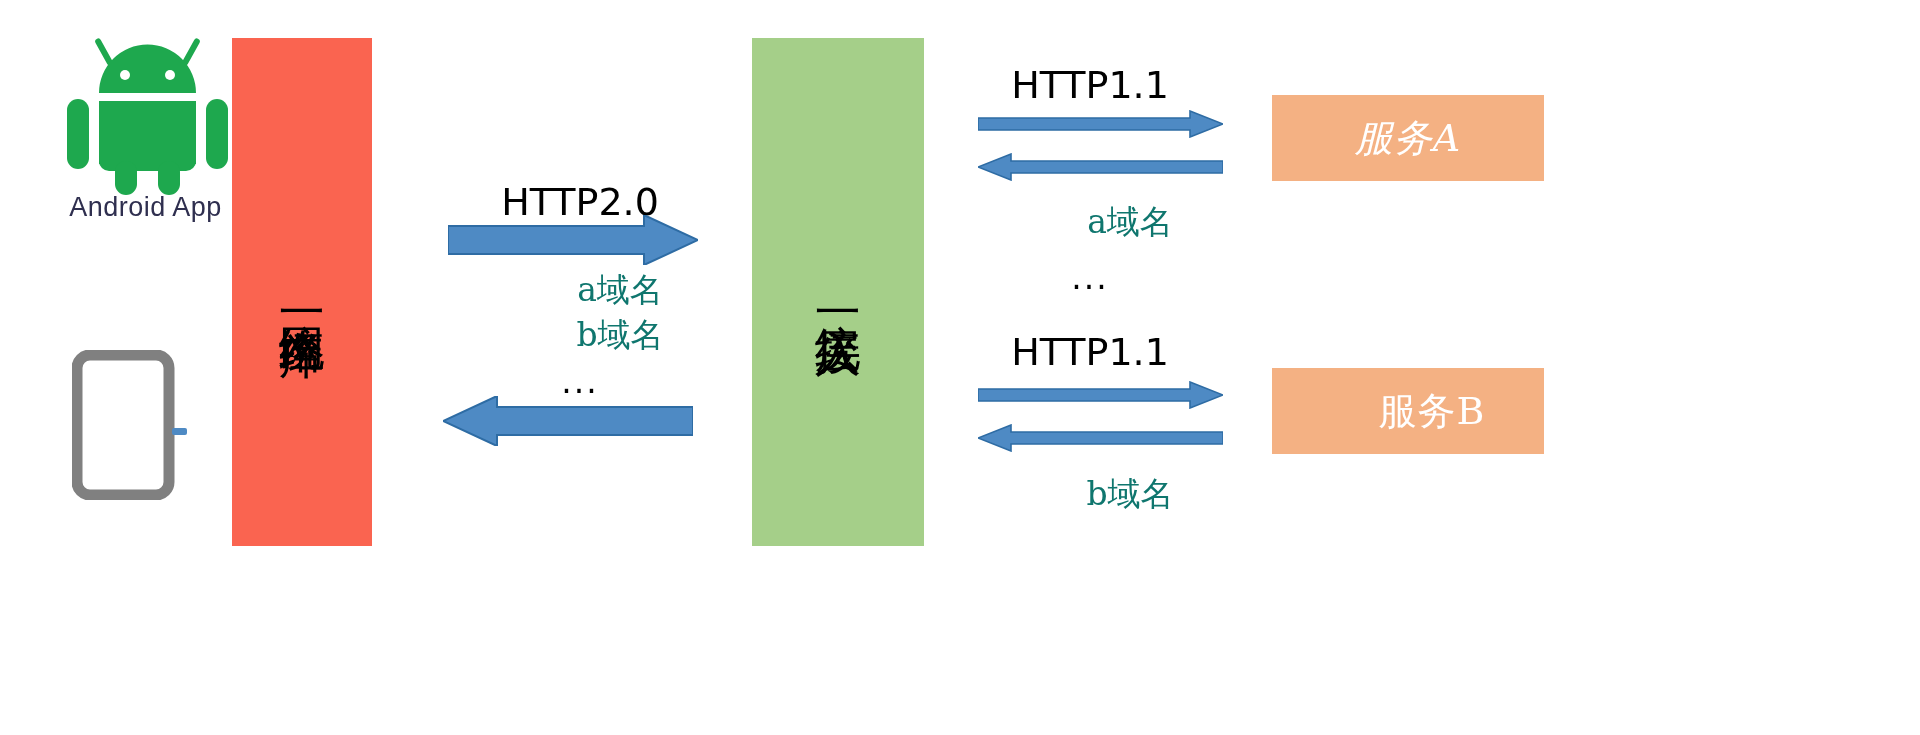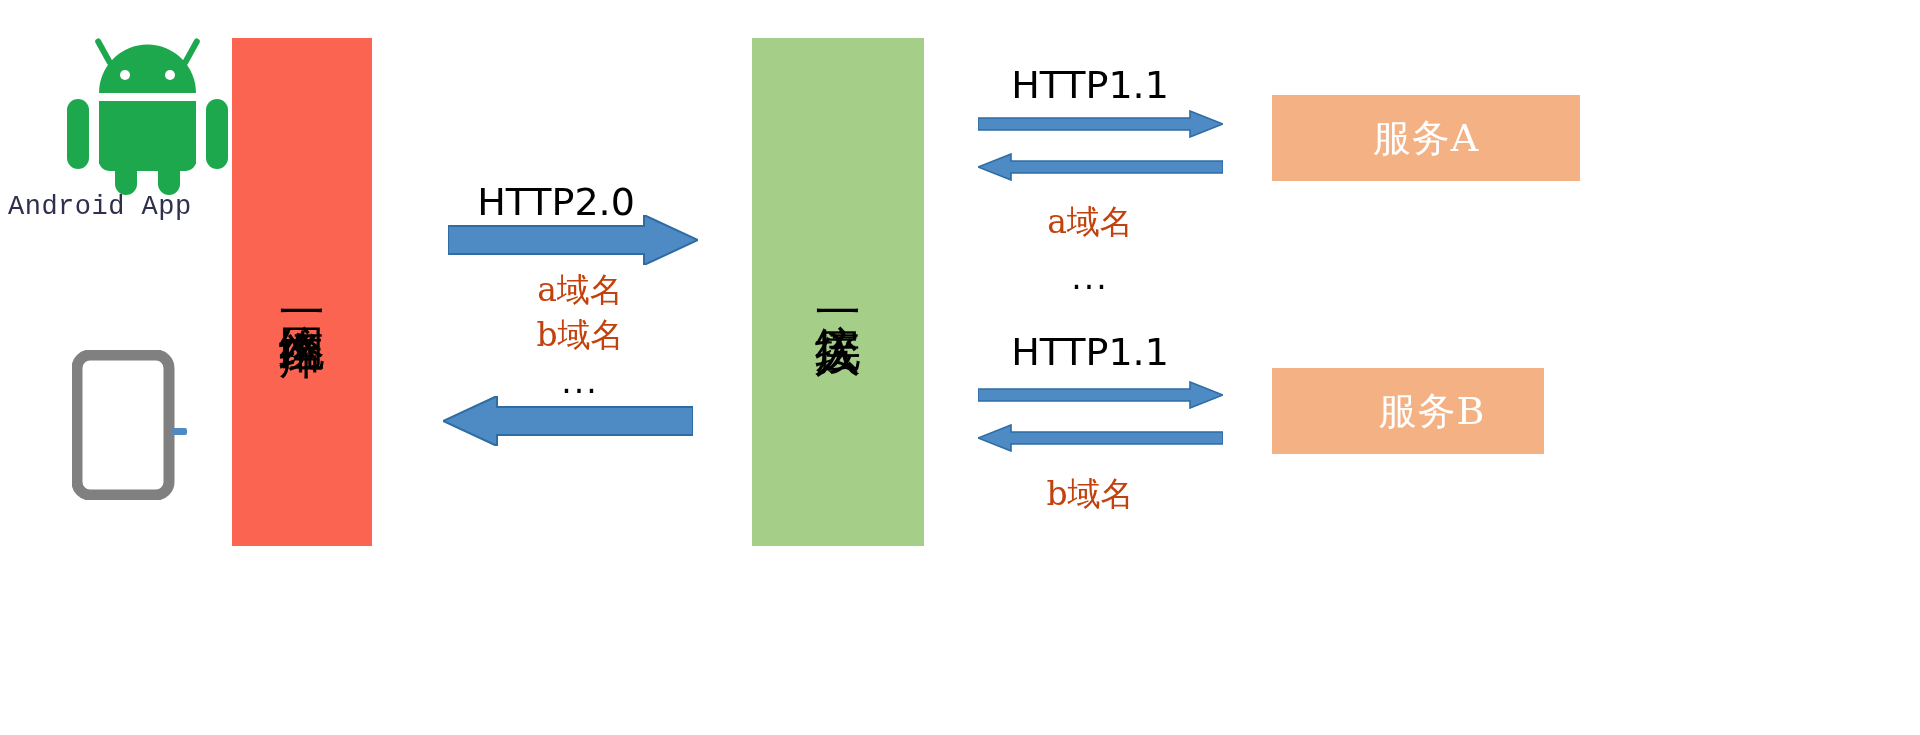--- a/index.html
+++ b/index.html
@@ -16,24 +16,24 @@
     width: 1920px;
     height: 735px;
     background: #ffffff;
     overflow: hidden;
   }
   .abs { position: absolute; }
 
   
   .android-icon { left: 55px; top: 35px; width: 185px; height: 160px; }
   .client-label {
-    font-family: Liberation Mono, monospace;
+    font-family: Liberation Sans, sans-serif;
     font-size: 27px;
     color: #2f2f4f;
-    text-align: left;
+    text-align: center;
     letter-spacing: 0.5px;
     white-space: nowrap;
   }
   .android-label { left: 8px; top: 192px; width: 275px; }
   .ios-icon { left: 72px; top: 350px; width: 115px; height: 150px; }
   .ios-label { left: 8px; top: 500px; width: 275px; }
 
   
   .vblock {
     display: flex;
@@ -68,48 +68,49 @@
     background: #f4b183;
     box-sizing: border-box;
   }
   .service-text {
     font-family: "DejaVu Serif", "Liberation Serif", serif;
     font-size: 38px;
     color: #ffffff;
     letter-spacing: 1px;
     white-space: nowrap;
   }
-  .service-a { left: 1272px; top: 95px; width: 308px; height: 86px; }
+  .service-a { left: 1272px; top: 95px; width: 272px; height: 86px; font-style: italic; }
   .service-b { left: 1272px; top: 368px; width: 272px; height: 86px; padding-left: 48px; }
 
   
   .arrow-label {
     font-family: "DejaVu Sans", "Liberation Sans", sans-serif;
     font-size: 38px;
     color: #000000;
     text-align: center;
     white-space: nowrap;
   }
   .cjk-label {
     font-family: "DejaVu Serif", "Liberation Serif", serif;
     font-size: 33px;
-    color: #c2410c;
-    text-align: center;
-    white-space: nowrap;
+    color: #0f766e;
+    text-align: center;
+    white-space: nowrap;
+    margin-left: 40px;
   }
   .ellipsis {
     font-family: "DejaVu Sans", "Liberation Sans", sans-serif;
     font-size: 33px;
     color: #000000;
     text-align: center;
     letter-spacing: 2px;
   }
 
   
-  .lbl-http2   { left: 396px; top: 180px; width: 320px; }
+  .lbl-http2   { left: 420px; top: 180px; width: 320px; }
   .lbl-a-dom   { left: 420px; top: 268px; width: 320px; }
   .lbl-b-dom   { left: 420px; top: 313px; width: 320px; }
   .lbl-c-dots  { left: 420px; top: 362px; width: 320px; }
 
   
   .lbl-http11-a { left: 925px; top: 63px;  width: 330px; }
   .lbl-a-dom-r  { left: 925px; top: 200px; width: 330px; }
   .lbl-r-dots   { left: 925px; top: 258px; width: 330px; }
   .lbl-http11-b { left: 925px; top: 330px; width: 330px; }
   .lbl-b-dom-r  { left: 925px; top: 472px; width: 330px; }

